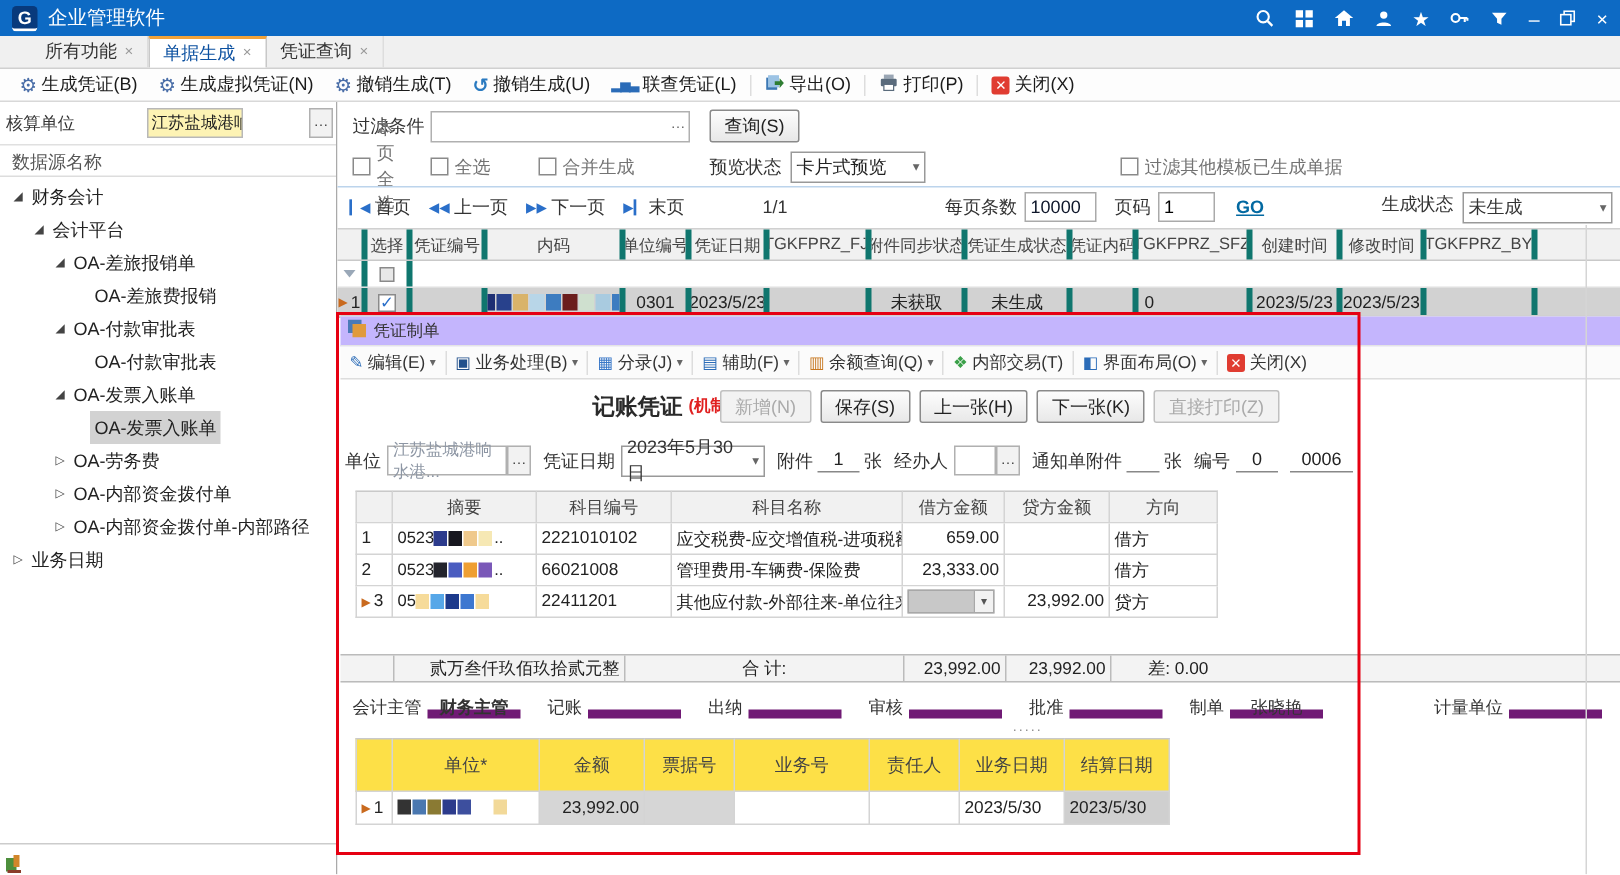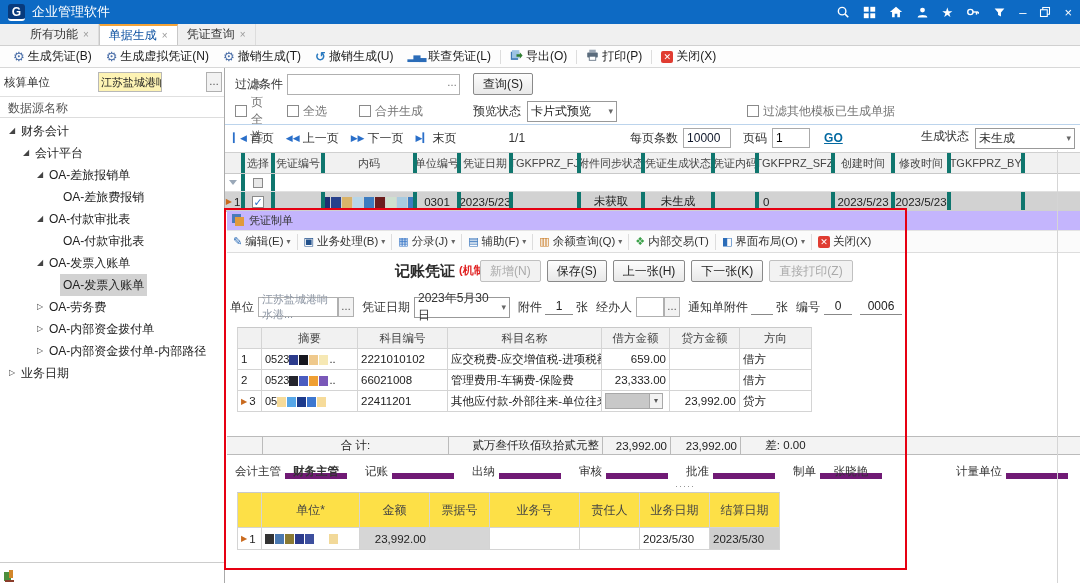--- a/index.html
+++ b/index.html
@@ -596,22 +596,22 @@
                 <span class="cbtn">▾</span>
               </span>
             </div>
           <div class="ec e5 num">23,992.00</div>
           <div class="ec e6">贷方</div>
         </div>
       </div>
 
       <div class="totals">
         <div class="tc t0"></div>
+        <div class="tc t3">贰万叁仟玖佰玖拾贰元整</div>
         <div class="tc t12">合  计:</div>
-        <div class="tc t3">贰万叁仟玖佰玖拾贰元整</div>
         <div class="tc t4">23,992.00</div>
         <div class="tc t5">23,992.00</div>
         <div class="tc t6">差:  0.00</div>
         <div class="tfill"></div>
       </div>
 
       <div class="sigs">
         <span class="sig">
             <span>会计主管</span>
             <span class="su bold">财务主管</span>

